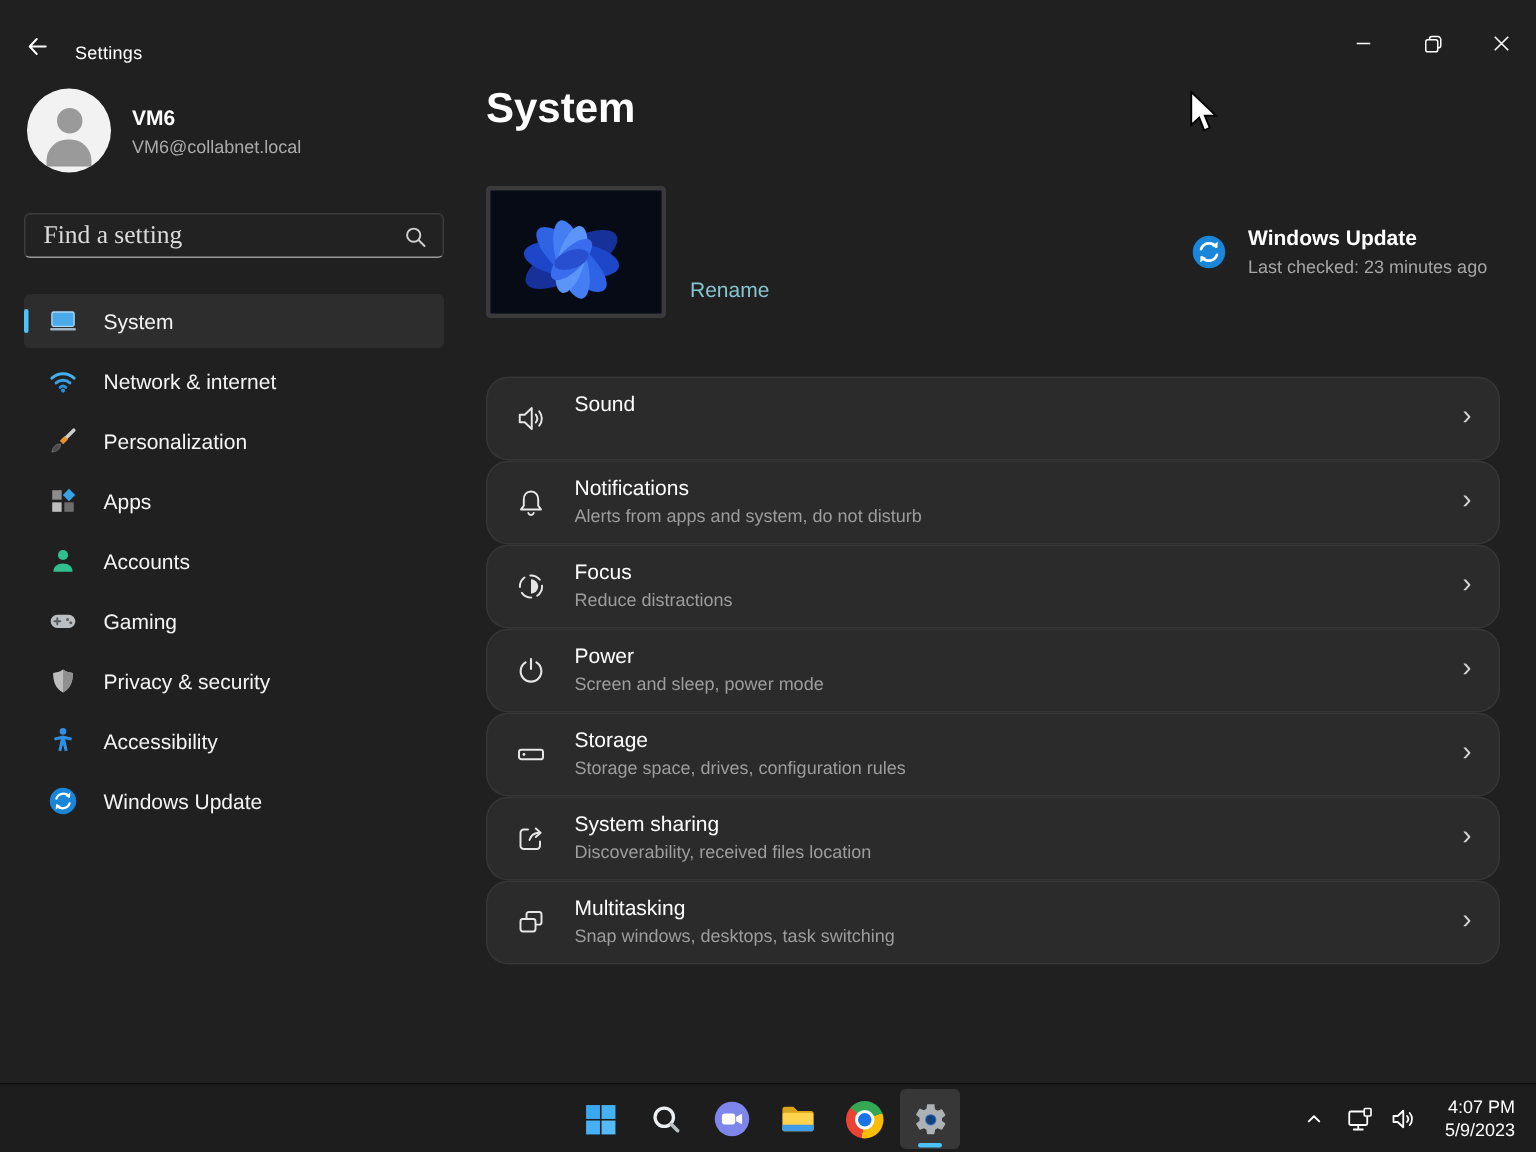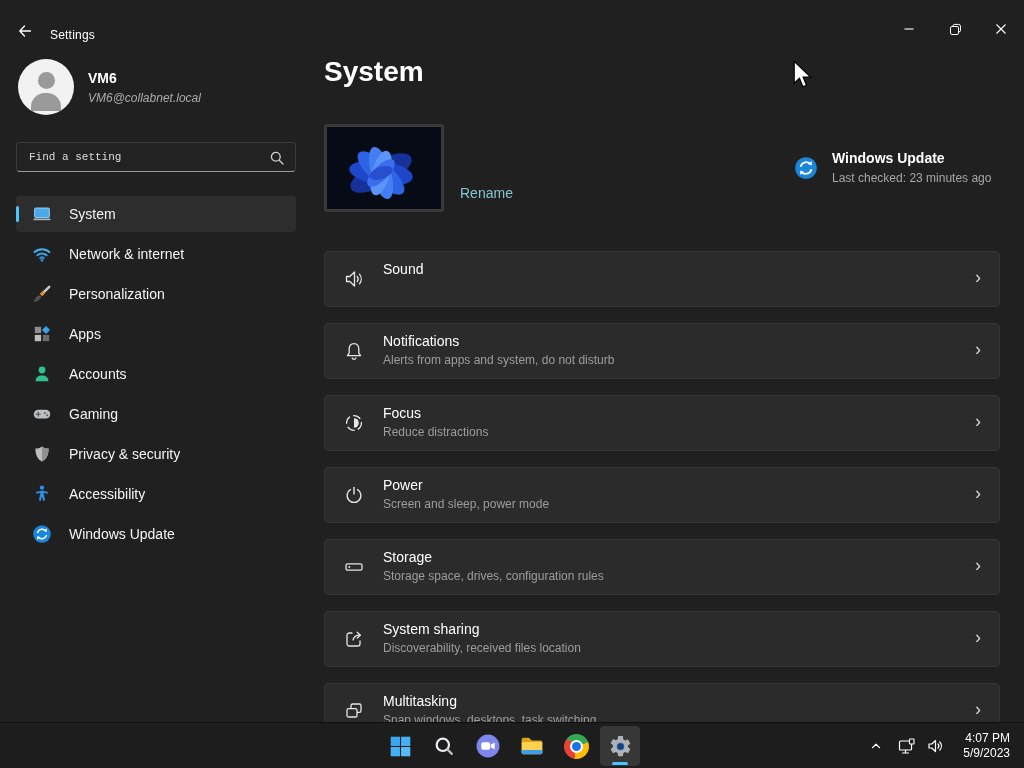--- a/index.html
+++ b/index.html
@@ -15,44 +15,44 @@
   .back-btn { position:absolute; left:12px; top:8px; width:26px; height:24px; display:flex; align-items:center; justify-content:center; border-radius:4px; cursor:default; }
   .title-text { position:absolute; left:50px; top:17px; font-size:12px; color:#ffffff; letter-spacing:.2px; }
   .win-controls { position:absolute; right:0; top:0; display:flex; }
   .win-btn { width:46px; height:36px; display:flex; align-items:center; justify-content:center; }
 
   
   .avatar { position:absolute; left:18px; top:59px; width:56px; height:56px; border-radius:50%; background:#f2f2f2; overflow:hidden; }
   .avatar-head { position:absolute; left:20px; top:13px; width:17px; height:17px; border-radius:50%; background:#9a9a9a; }
   .avatar-body { position:absolute; left:13px; top:34px; width:30px; height:18px; border-radius:14px 14px 0 0; background:#9a9a9a; }
   .profile-name { position:absolute; left:88px; top:70px; font-size:14px; font-weight:700; color:#ffffff; }
-  .profile-email { position:absolute; left:88px; top:91px; font-size:12px; color:#ababab;font-style:italic; }
+  .profile-email { position:absolute; left:88px; top:91px; font-size:12px; color:#ababab; }
 
   .searchbox { position:absolute; left:16px; top:142px; width:280px; height:30px; background:#222222; border:1px solid #3c3c3c; border-bottom:1px solid #9a9a9a; border-radius:4px; }
-  .searchbox input { width:100%; height:100%; background:transparent; border:none; outline:none; color:#22c55e; font-size:11px; padding:0 34px 0 12px; font-family:Liberation Mono, monospace; }
+  .searchbox input { width:100%; height:100%; background:transparent; border:none; outline:none; color:#22c55e; font-size:17px; padding:0 34px 0 12px; font-family:Liberation Serif, serif; }
   .searchbox input::placeholder { color:#dcdcdc; opacity:1; }
   .search-glyph { position:absolute; right:10px; top:7px; width:16px; height:16px; }
 
   .nav { position:absolute; left:16px; top:196px; width:280px; }
   .nav-item { position:relative; height:36px; margin-bottom:4px; border-radius:4px; display:flex; align-items:center; padding-left:16px; color:#f4f4f4; font-size:14px; }
   .nav-item.selected { background:#2d2d2d; }
   .nav-pill { display:none; position:absolute; left:0; top:10px; width:3px; height:16px; border-radius:2px; background:#4cc2ff; }
   .nav-item.selected .nav-pill { display:block; }
   .nav-icon { width:20px; height:20px; margin-right:17px; flex:none; display:flex; }
 
   
   .page-title { position:absolute; left:324px; top:56px; font-size:28px; font-weight:700; color:#ffffff; }
   .device-thumb { position:absolute; left:324px; top:124px; width:120px; height:88px; background:#0a0f1e; border:3px solid #3a3a3a; border-radius:3px; overflow:hidden; }
   .rename-link { position:absolute; left:460px; top:185px; font-size:14px; color:#86c5cf; }
   .wu-icon { position:absolute; left:794px; top:156px; width:24px; height:24px; }
   .wu-title { position:absolute; left:832px; top:150px; font-size:14px; font-weight:700; color:#ffffff; }
   .wu-status { position:absolute; left:832px; top:171px; font-size:12px; color:#a6a6a6; }
 
   .cards { position:absolute; left:324px; top:251px; width:676px; }
-  .card { position:relative; height:56px; margin-bottom:16px; background:#2b2b2b; border:1px solid rgba(255,255,255,0.055); border-radius:5px; }
+  .card { position:relative; height:56px; background:#2b2b2b; border:1px solid rgba(255,255,255,0.055); border-radius:15px; }
   .card-icon { position:absolute; left:17px; top:15px; width:24px; height:24px; }
   .card-title { position:absolute; left:58px; top:9px; font-size:14px; color:#ffffff; }
   .card-sub { position:absolute; left:58px; top:29px; font-size:12px; color:#9d9d9d; }
   .card-chevron { position:absolute; right:18px; top:50%; transform:translateY(-58%); font-size:18px; color:#d4d4d4; }
 
   
   .taskbar { position:absolute; left:0; bottom:0; width:1024px; height:46px; background:#1d1d1d; border-top:1px solid rgba(0,0,0,0.45); z-index:40;padding-left:12px; }
   .tb-center { position:absolute; left:380px; top:3px; display:flex; gap:4px; }
   .tb-icon { position:relative; width:40px; height:40px; border-radius:4px; display:flex; align-items:center; justify-content:center; }
   .tb-icon.active { background:#373737; }

